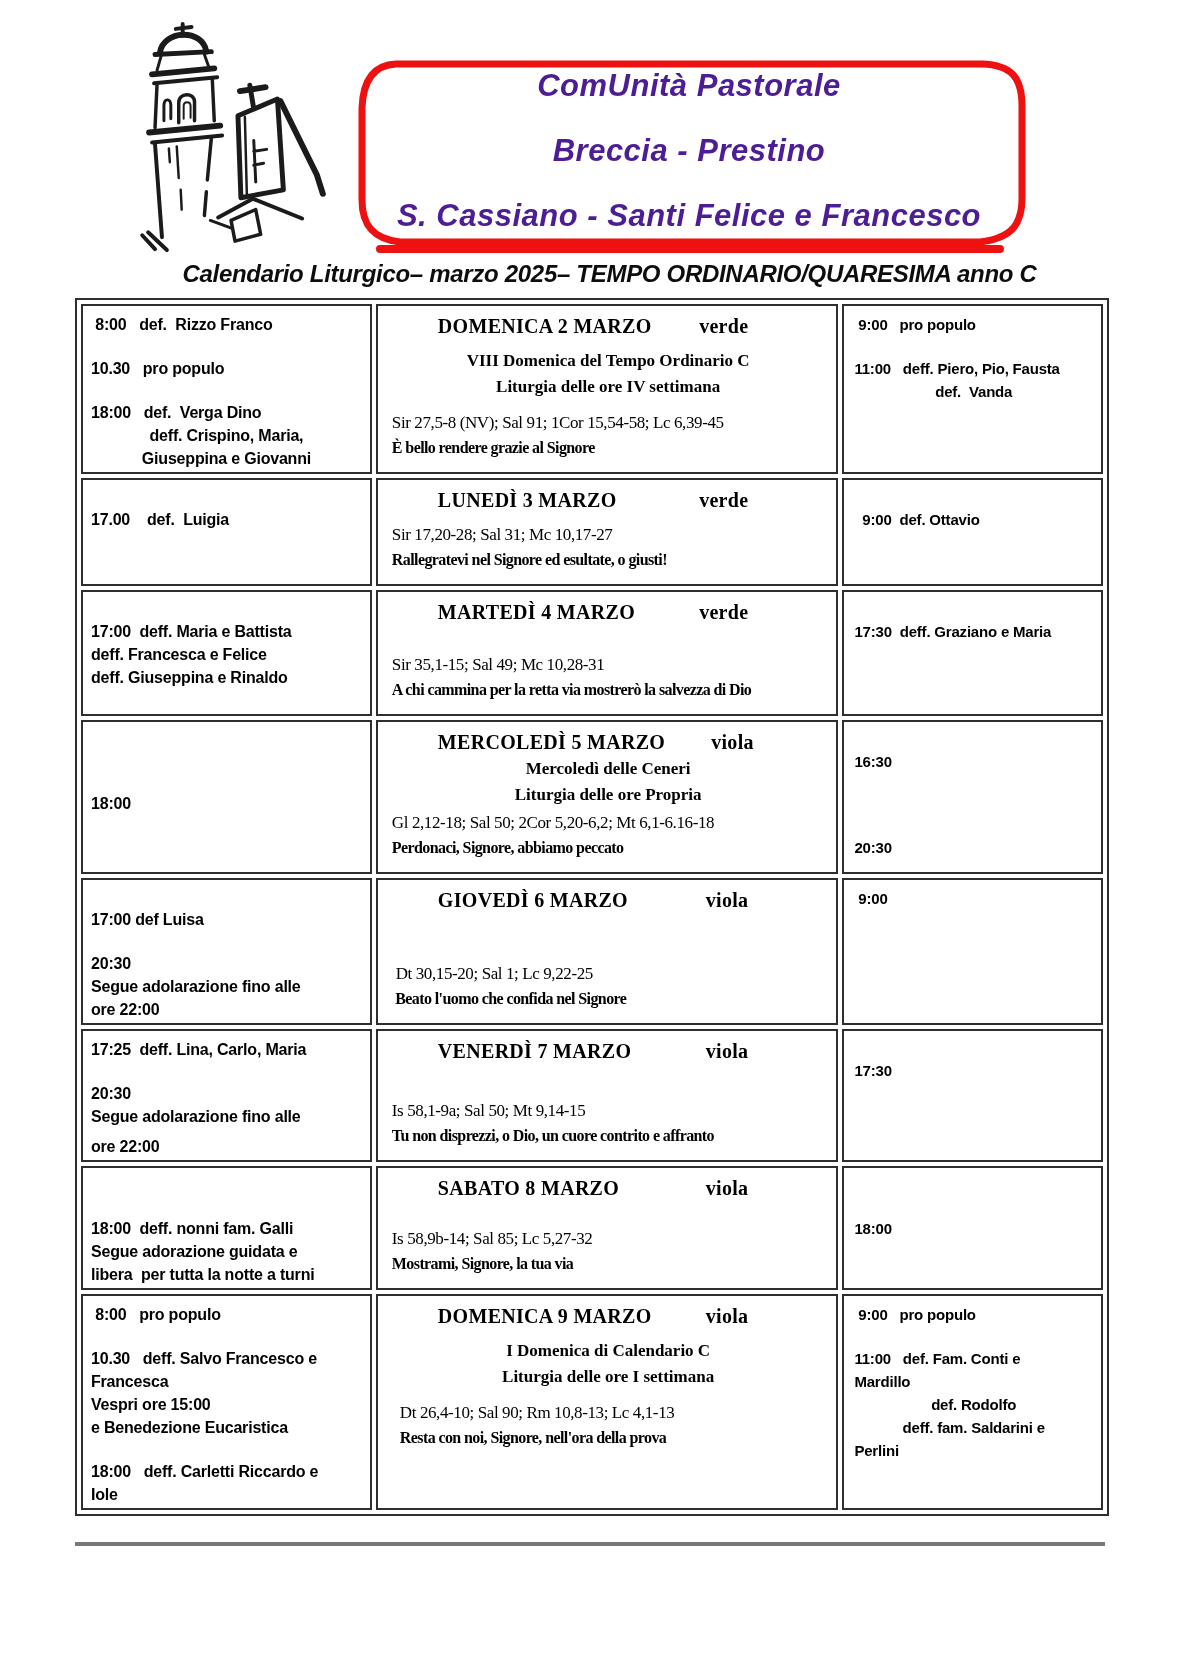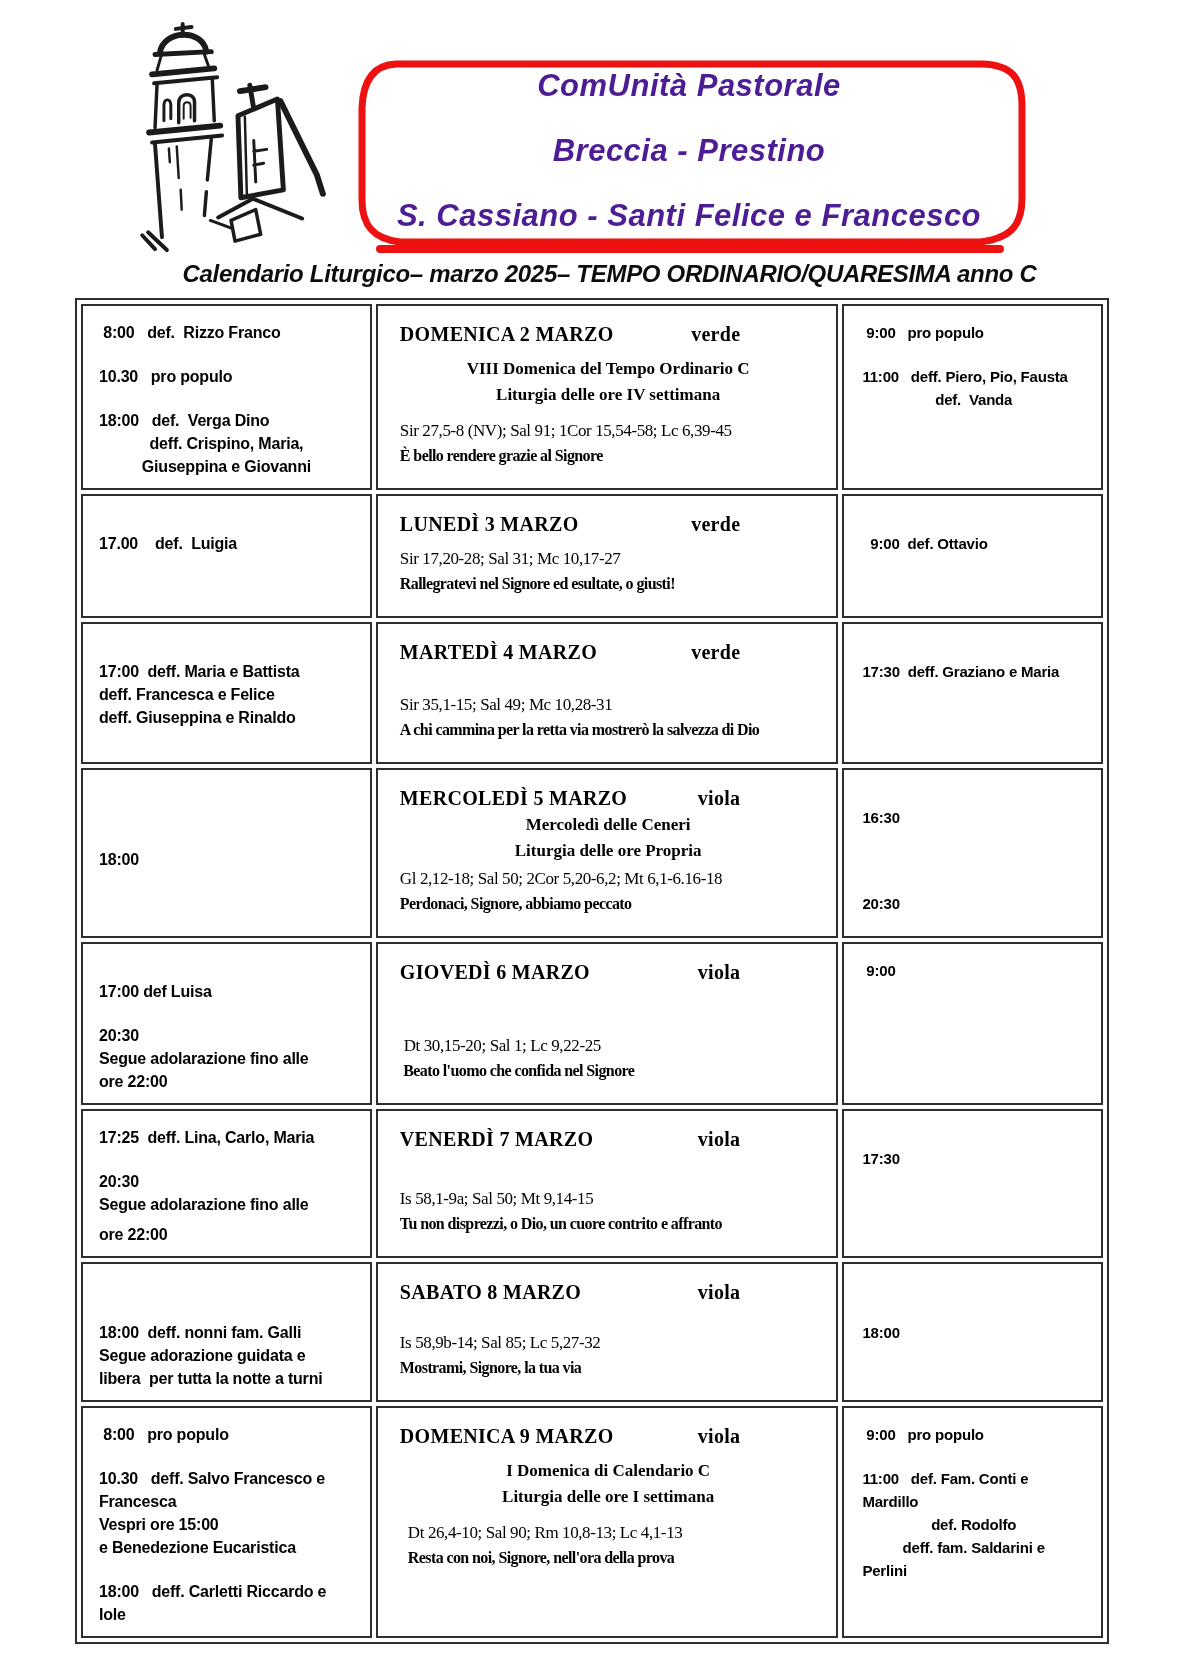--- a/index.html
+++ b/index.html
@@ -31,21 +31,21 @@
     margin:4px 0 4px;padding-left:90px;padding-right:78px;
     font:bold 25px "Liberation Sans",sans-serif;letter-spacing:-0.5px;color:#000;
   }
   table.cal{
     table-layout:fixed;border-collapse:separate;border-spacing:4px;
     margin:2px 0 0 75px;width:1034px;
     border:2px solid #2e2e2e;background:#fff;
   }
   table.cal td{
     border:2px solid #2e2e2e;vertical-align:top;overflow:hidden;
-    background:#fff;padding:8px;
+    background:#fff;padding:0;
   }
   col.c-b{width:288px;} col.c-m{width:458px;} col.c-p{width:258px;}
   tr:nth-child(1) td{height:156px;} tr:nth-child(2) td{height:104px;}
   tr:nth-child(3) td{height:122px;} tr:nth-child(4) td{height:150px;}
   tr:nth-child(5) td{height:128px;} tr:nth-child(6) td{height:126px;}
   tr:nth-child(7) td{height:118px;} tr:nth-child(8) td{height:204px;}
 
   .side .lines{padding:7px 8px 2px 8px;font-weight:bold;color:#000;}
   .side.b .lines{font-size:16px;letter-spacing:-0.2px;}
   .side.p .lines{font-size:15px;letter-spacing:-0.2px;padding-left:10px;}
@@ -53,21 +53,21 @@
   .lines .gap{min-height:21px;}
   .lines .sgap{min-height:7px;}
   .lines .r{}
   .lines .c{text-align:center;}
 
   .mcell{
     height:100%;box-sizing:border-box;display:flex;flex-direction:column;
     padding:9px 12px 10px 14px;font-family:"Liberation Serif",serif;color:#000;
   }
   .dayhead{display:flex;justify-content:space-between;padding-right:76px;}
-  .dayname,.daycolor{font:bold 20px "Liberation Serif",serif;letter-spacing:0.3px;white-space:nowrap;}
+  .dayname,.daycolor{font:bold 20px "Liberation Serif",serif;letter-spacing:0.3px;white-space:nowrap;margin-left:46px;}
   .mid{
     flex:1;display:flex;flex-direction:column;justify-content:center;
     text-align:center;font:bold 17px "Liberation Serif",serif;line-height:26px;
   }
   .bottomsec{padding-bottom:2px;}
   .reading{font:17px "Liberation Serif",serif;letter-spacing:-0.4px;line-height:25px;white-space:pre;}
   .resp{font:bold 16px "Liberation Serif",serif;letter-spacing:-0.6px;line-height:25px;white-space:pre;}
   tr:nth-child(8) .bottomsec{margin-bottom:46px;margin-left:8px;}
 
   .footer-rule{

